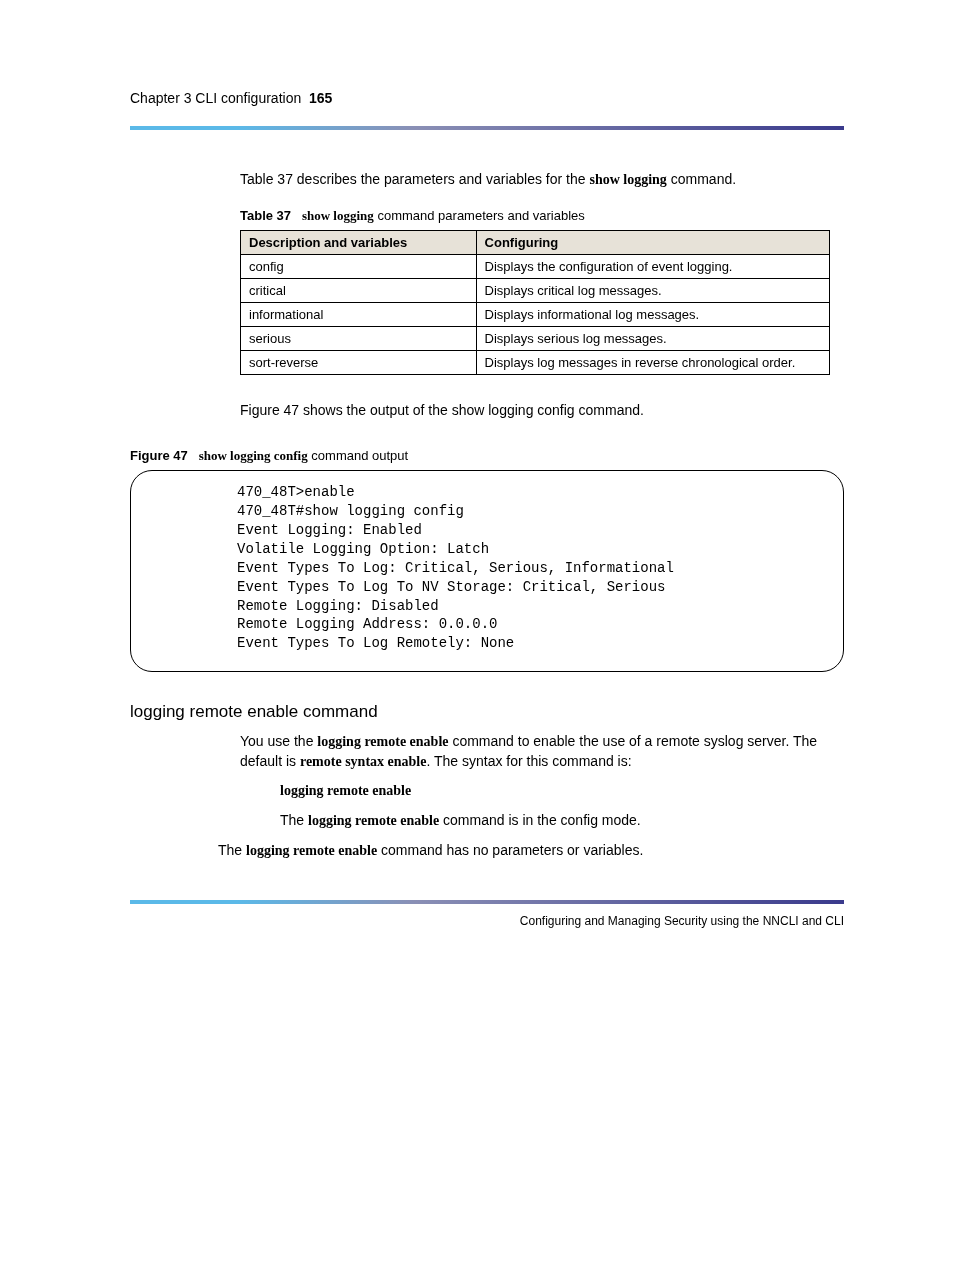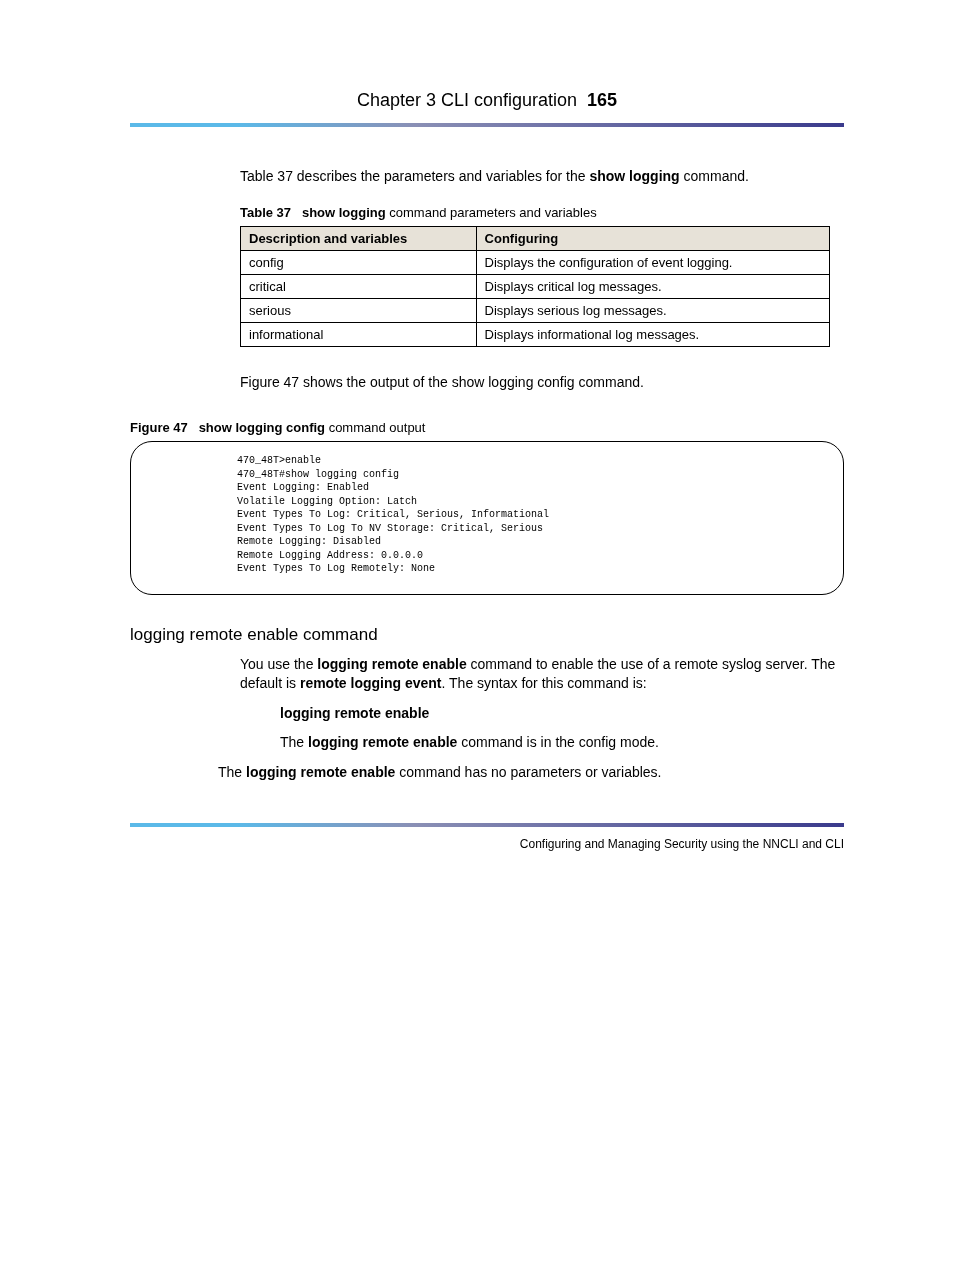--- a/index.html
+++ b/index.html
@@ -19,23 +19,23 @@
     background: linear-gradient(to right, #5bb9e8 0%, #5bb9e8 15%, #8a8fb5 40%, #3a3a8c 100%);
     margin-bottom: 40px;
   }
   .bottom-rule {
     height: 4px;
     background: linear-gradient(to right, #5bb9e8 0%, #5bb9e8 15%, #8a8fb5 40%, #3a3a8c 100%);
     margin-top: 40px;
     margin-bottom: 10px;
   }
   .running-head {
-    text-align: center;
-    font-size: 18px;
-    margin-bottom: 12px;
+    text-align: left;
+    font-size: 14px;
+    margin-bottom: 20px;
     color: #000;
   }
   .page-num {
     font-weight: bold;
   }
   .body-text {
     font-size: 14px;
     line-height: 1.4;
     margin: 0 0 10px 110px;
   }
@@ -63,31 +63,31 @@
   .figure-caption {
     font-size: 13px;
     margin: 28px 0 6px 0;
   }
   .figure-caption b { font-weight: bold; }
   .figure-box {
     border: 1px solid #000;
     border-radius: 22px;
     padding: 12px 28px 18px 106px;
     font-family: "Courier New", monospace;
-    font-size: 10px;
+    font-size: 14px;
     line-height: 1.35;
     white-space: pre;
     margin-bottom: 30px;
   }
   h3.section {
     font-size: 17px;
     font-weight: normal;
     margin: 30px 0 10px 0;
   }
-  .mono { font-family: Liberation Sans, sans-serif; font-weight: bold; }
+  .mono { font-family: Liberation Serif, serif; font-weight: bold; }
   .footer {
     font-size: 12px;
     text-align: left;
   }
 </style>
 </head>
 <body>
 
 <div class="page">
   <div class="running-head">
@@ -114,26 +114,30 @@
     <tbody>
       <tr>
           <td>config</td>
           <td>Displays the configuration of event logging.</td>
         </tr>
       <tr>
           <td>critical</td>
           <td>Displays critical log messages.</td>
         </tr>
       <tr>
+          <td>informational</td>
+          <td>Displays informational log messages.</td>
+        </tr>
+      <tr>
           <td>serious</td>
           <td>Displays serious log messages.</td>
         </tr>
       <tr>
-          <td>informational</td>
-          <td>Displays informational log messages.</td>
+          <td>sort-reverse</td>
+          <td>Displays log messages in reverse chronological order.</td>
         </tr>
     </tbody>
   </table>
 
   <p class="body-text" style="margin-top:26px;margin-left:110px">Figure 47 shows the output of the show logging config command.</p>
 
   <p class="figure-caption">
     <b>Figure 47</b>&nbsp;&nbsp;&nbsp;<span class="mono">show logging config</span><span> command output</span>
   </p>
 
@@ -143,21 +147,21 @@
 Volatile Logging Option: Latch
 Event Types To Log: Critical, Serious, Informational
 Event Types To Log To NV Storage: Critical, Serious
 Remote Logging: Disabled
 Remote Logging Address: 0.0.0.0
 Event Types To Log Remotely: None</div>
 
   <h3 class="section">logging remote enable command</h3>
 
   <p class="body-text">
-    <span>You use the </span><span class="mono">logging remote enable</span><span> command to enable the use of a remote syslog server. The default is </span><span class="mono">remote logging event</span><span>. The syntax for this command is:</span>
+    <span>You use the </span><span class="mono">logging remote enable</span><span> command to enable the use of a remote syslog server. The default is </span><span class="mono">remote syntax enable</span><span>. The syntax for this command is:</span>
   </p>
 
   <p class="body-text" style="margin-left:150px">
     <span class="mono">logging remote enable</span>
   </p>
 
   <p class="body-text" style="margin-left:150px">
     <span>The </span><span class="mono">logging remote enable</span><span> command is in the config mode.</span>
   </p>
 

